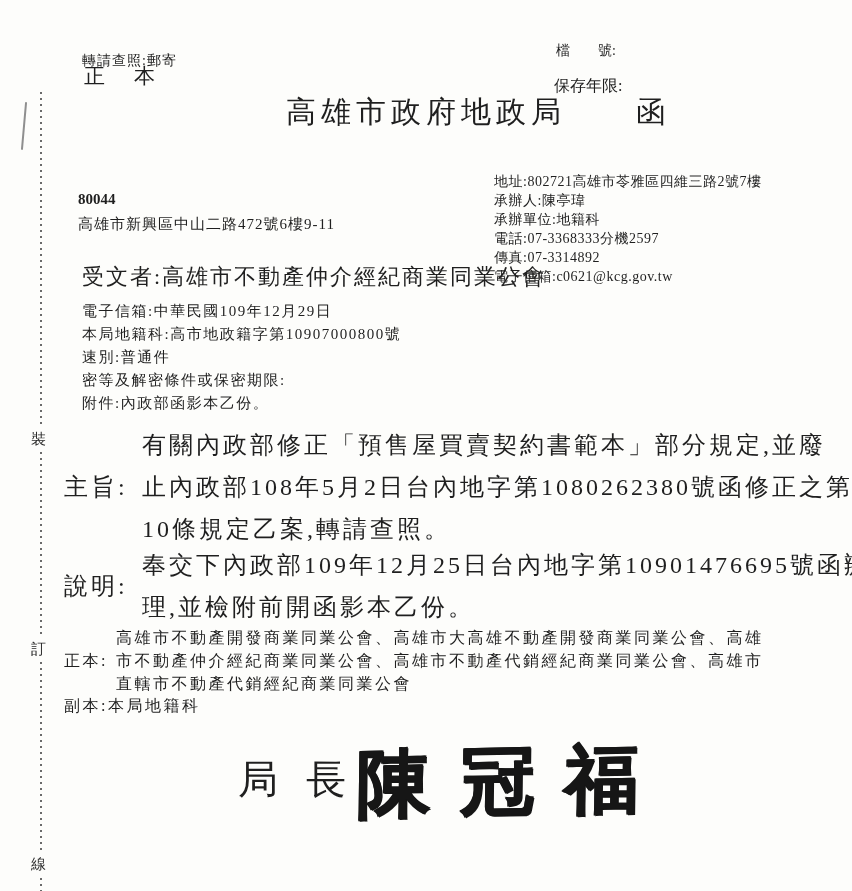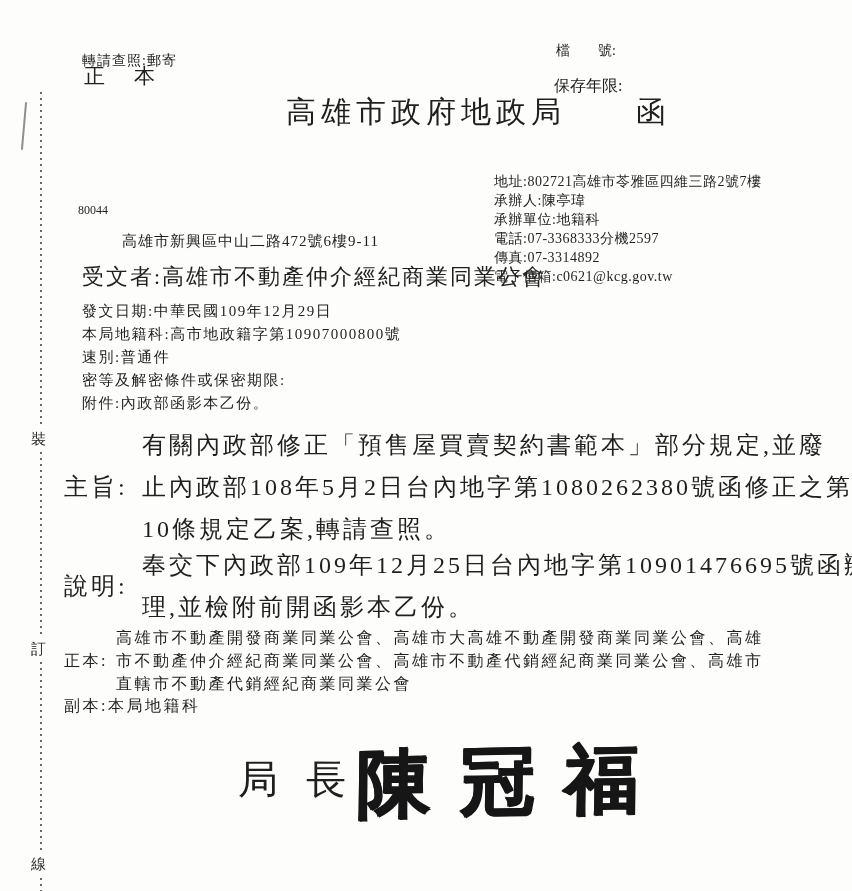--- a/index.html
+++ b/index.html
@@ -18,22 +18,22 @@
 
   .copy-type{left:84px;top:14px;font-size:21px;letter-spacing:4px;margin-top:48px;}
   .delivery{left:82px;top:52px;font-size:14px;letter-spacing:1px;}
   .file-no{left:556px;top:42px;font-size:14px;}
   .retention{left:554px;top:76px;font-size:16px;}
   .doc-title{left:286px;top:92px;font-size:30px;letter-spacing:5px;}
 
   .contact{left:494px;top:172px;font-size:14px;line-height:19px;letter-spacing:0.5px;}
   .contact div{white-space:nowrap;}
 
-  .zip{left:78px;top:203px;font-size:12px;}
-  .street{left:78px;top:232px;font-size:15px;letter-spacing:1px;margin-left:44px;}
+  .zip{left:78px;top:191px;font-size:15px;font-weight:bold;}
+  .street{left:78px;top:215px;font-size:15px;letter-spacing:1px;}
 
   .recipient{left:82px;top:262px;font-size:22px;letter-spacing:2px;}
 
   .meta{left:82px;top:300px;font-size:15px;line-height:23px;letter-spacing:1.5px;}
   .meta div{white-space:nowrap;}
 
   .section{display:flex;align-items:center;}
   .subject{left:64px;top:424px;font-size:24px;letter-spacing:3px;line-height:42px;}
   .explain{left:64px;top:544px;font-size:24px;letter-spacing:3px;line-height:42px;}
   .sec-label{flex:0 0 auto;width:78px;}
@@ -89,21 +89,21 @@
     <div>電話:07-3368333分機2597</div>
     <div>傳真:07-3314892</div>
     <div>電子信箱:c0621@kcg.gov.tw</div>
   </div>
 
   <div class="abs zip">80044</div>
   <div class="abs street">高雄市新興區中山二路472號6樓9-11</div>
   <div class="abs recipient">受文者:高雄市不動產仲介經紀商業同業公會</div>
 
   <div class="abs meta">
-    <div>發文日期:中華民國109年12月29日</div>
+    <div>電子信箱:中華民國109年12月29日</div>
     <div>本局地籍科:高市地政籍字第10907000800號</div>
     <div>速別:普通件</div>
     <div>密等及解密條件或保密期限:</div>
     <div>附件:內政部函影本乙份。</div>
   </div>
 
   <div class="abs section subject">
     <div class="sec-label">主旨:</div>
     <div class="sec-body">
       <div>有關內政部修正「預售屋買賣契約書範本」部分規定,並廢</div>

